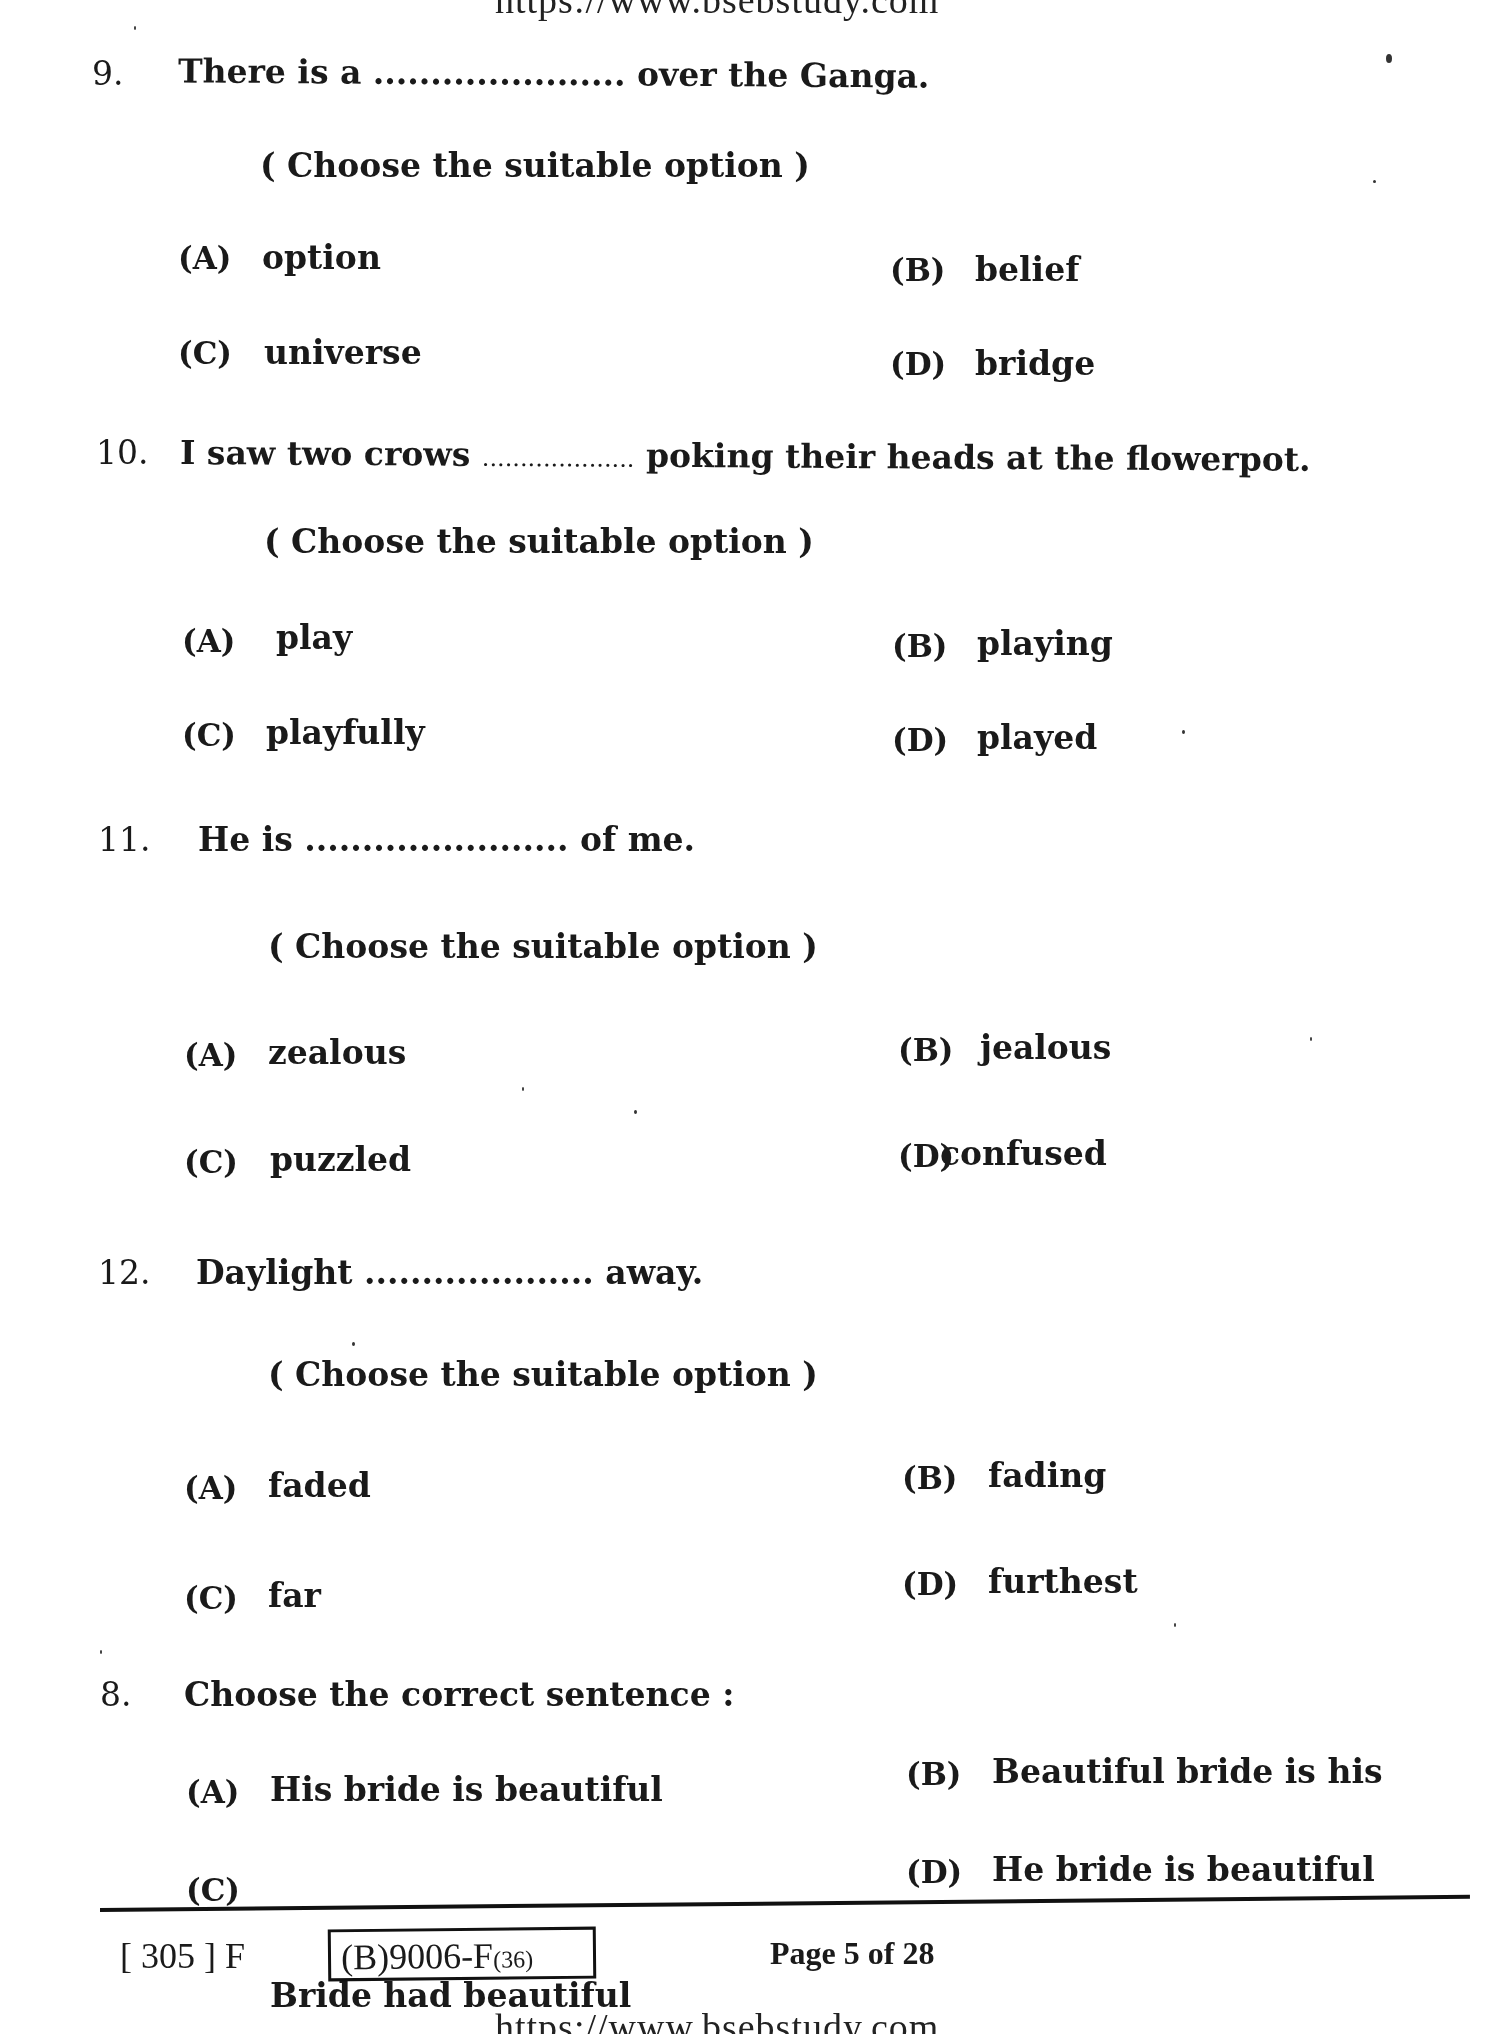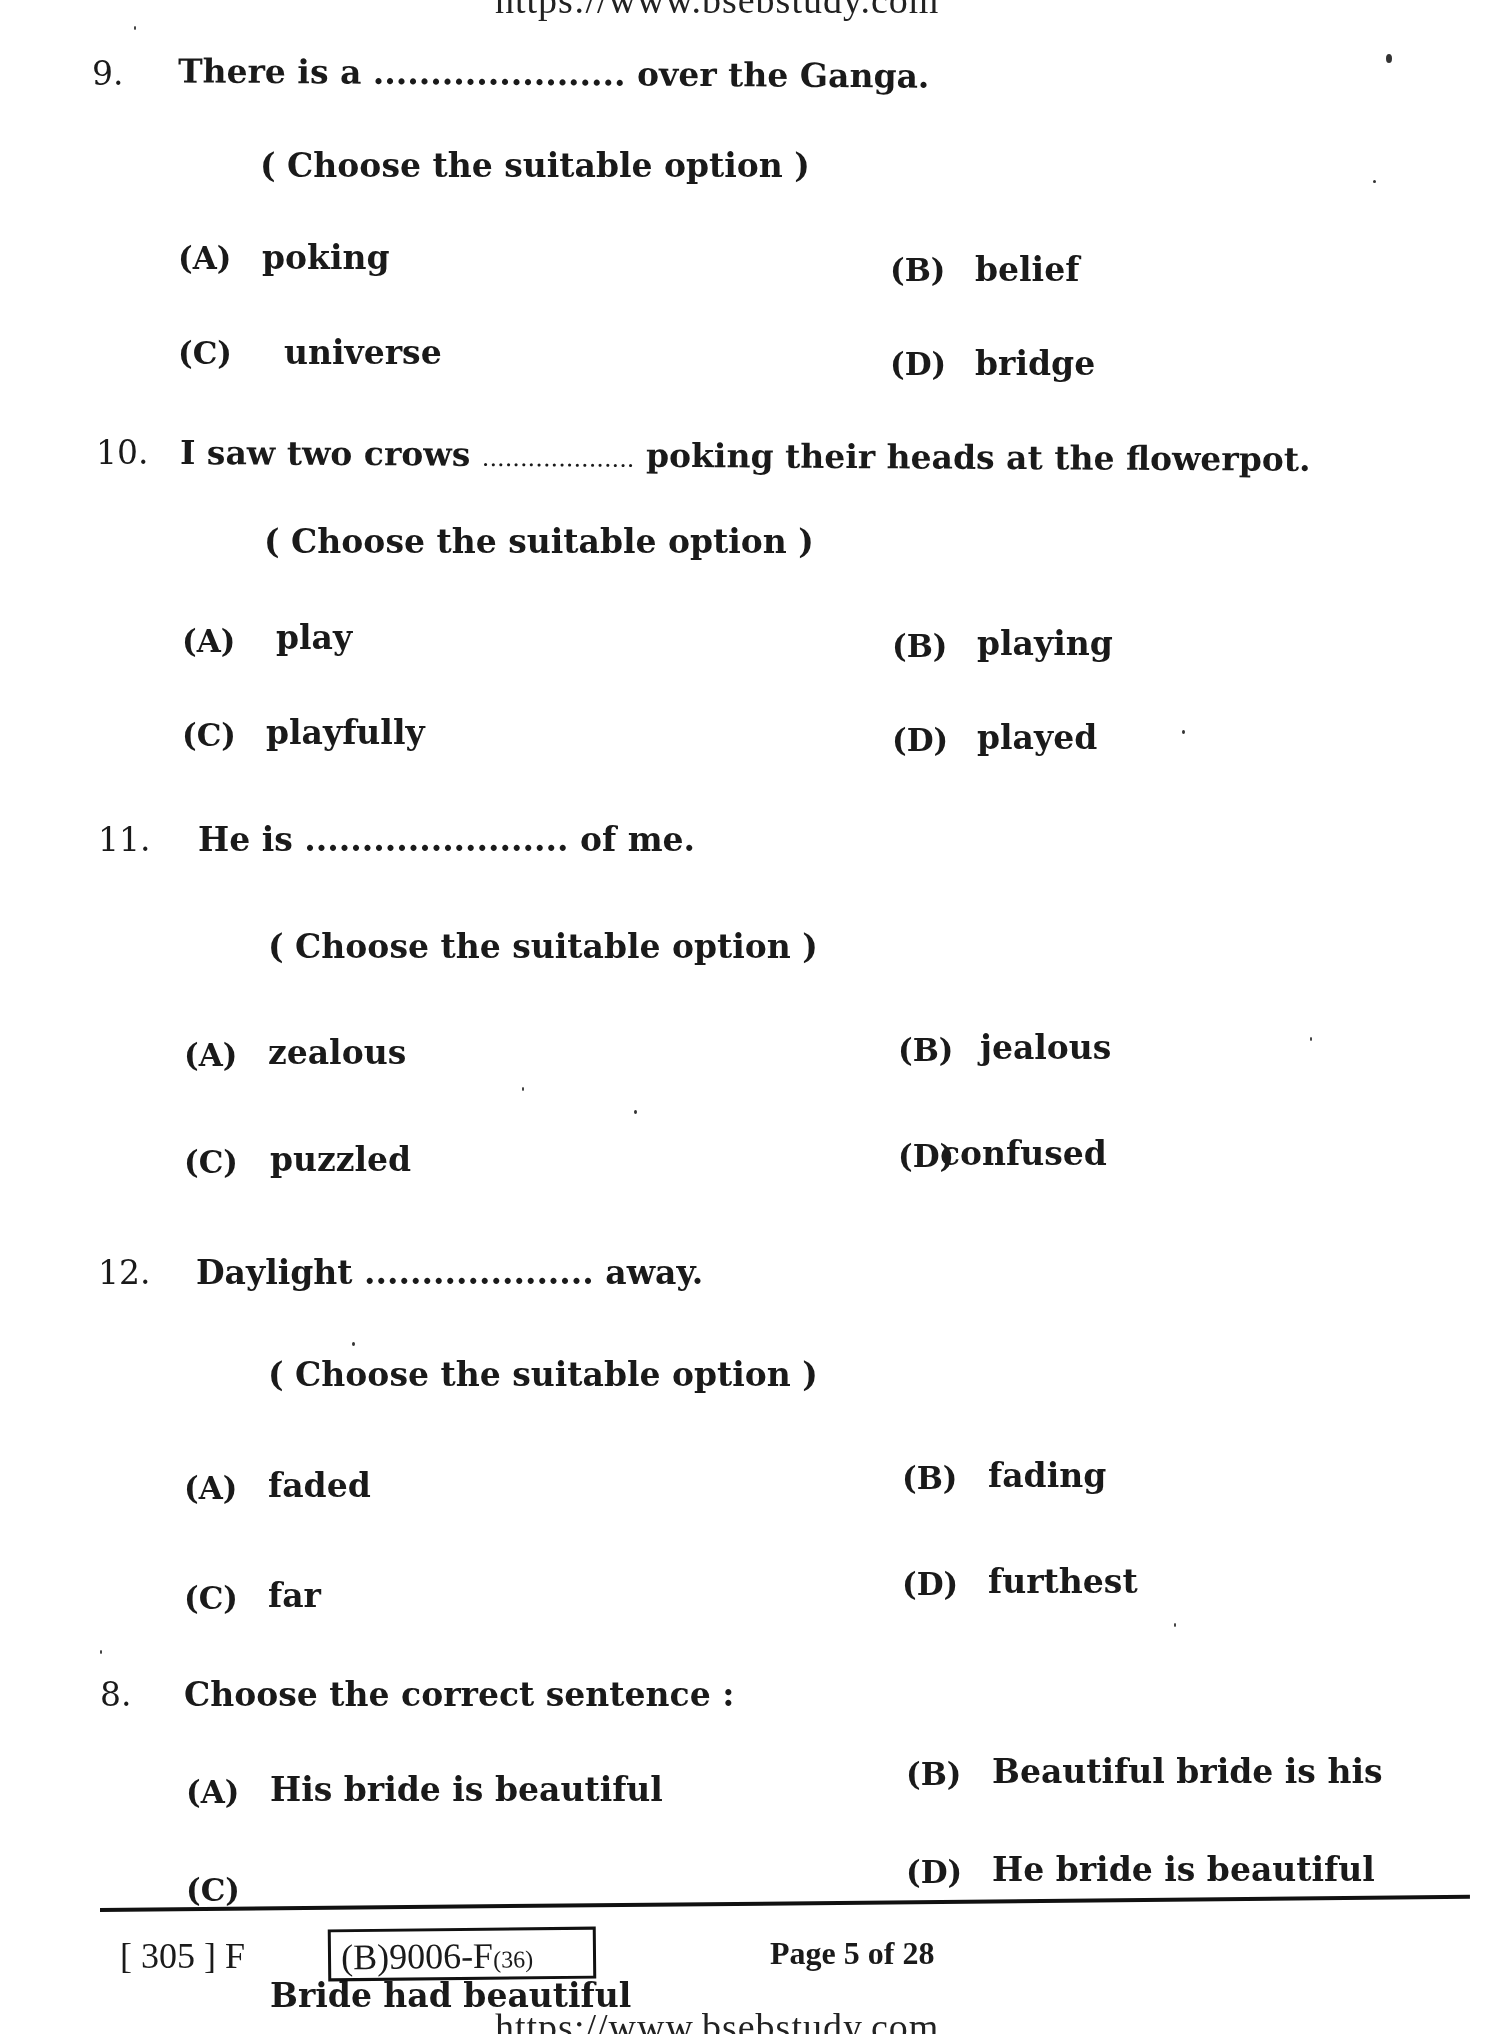--- a/index.html
+++ b/index.html
@@ -26,29 +26,29 @@
 <body>
 
 <div class="abs url" style="left:495px; top:-22px;">https://www.bsebstudy.com</div>
 
 <div>
   <div class="abs qnum" style="left:92px; top:54px;">9.</div>
   <div class="abs q" style="left:178px; top:54px; transform:rotate(0.4deg);">There is a ...................... over the Ganga.</div>
   <div class="abs choose" style="left:260px; top:146px;">( Choose the suitable option )</div>
   <div>
     <span class="abs lbl" style="left:178px; top:240px;">(A)</span>
-    <span class="abs opt" style="left:262px; top:238px;">poking</span>
+    <span class="abs opt" style="left:262px; top:238px;">option</span>
   </div>
   <div>
     <span class="abs lbl" style="left:890px; top:252px;">(B)</span>
     <span class="abs opt" style="left:975px; top:250px;">belief</span>
   </div>
   <div>
     <span class="abs lbl" style="left:178px; top:335px;">(C)</span>
-    <span class="abs opt" style="left:264px; top:333px;margin-left:20px;">universe</span>
+    <span class="abs opt" style="left:264px; top:333px;">universe</span>
   </div>
   <div>
     <span class="abs lbl" style="left:890px; top:346px;">(D)</span>
     <span class="abs opt" style="left:975px; top:344px;">bridge</span>
   </div>
 </div>
 
 <div>
   <div class="abs qnum" style="left:96px; top:433px;">10.</div>
   <div class="abs q" style="left:180px; top:433px; transform:rotate(0.35deg); transform-origin:left center;">

